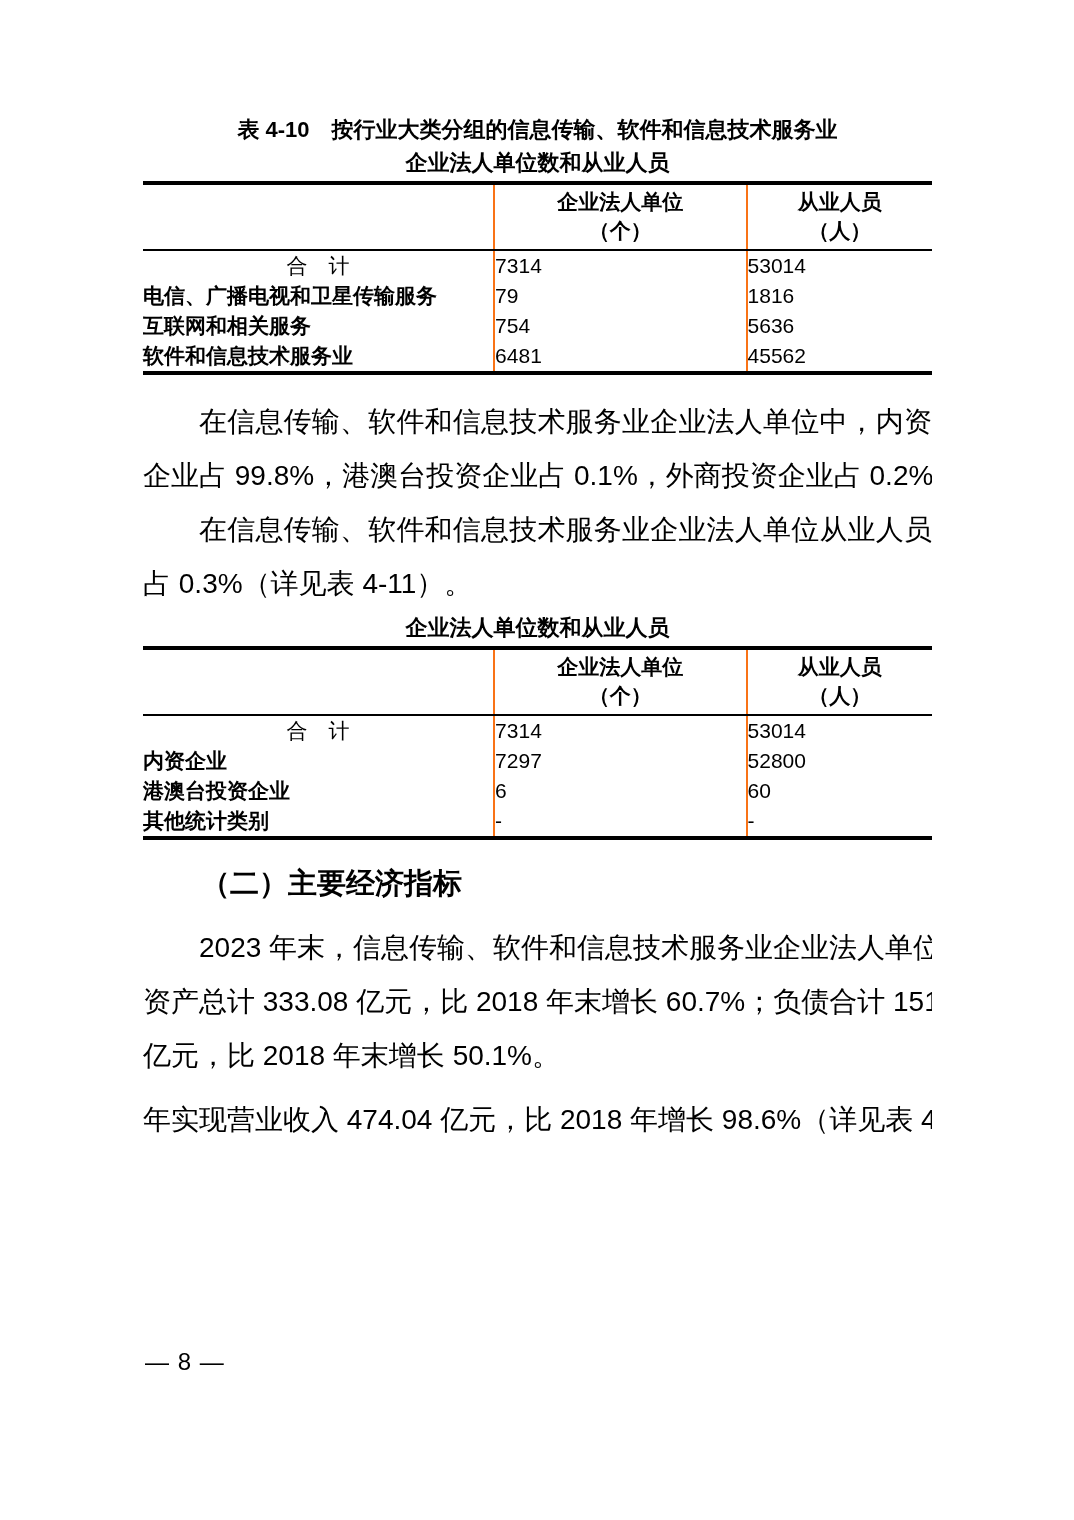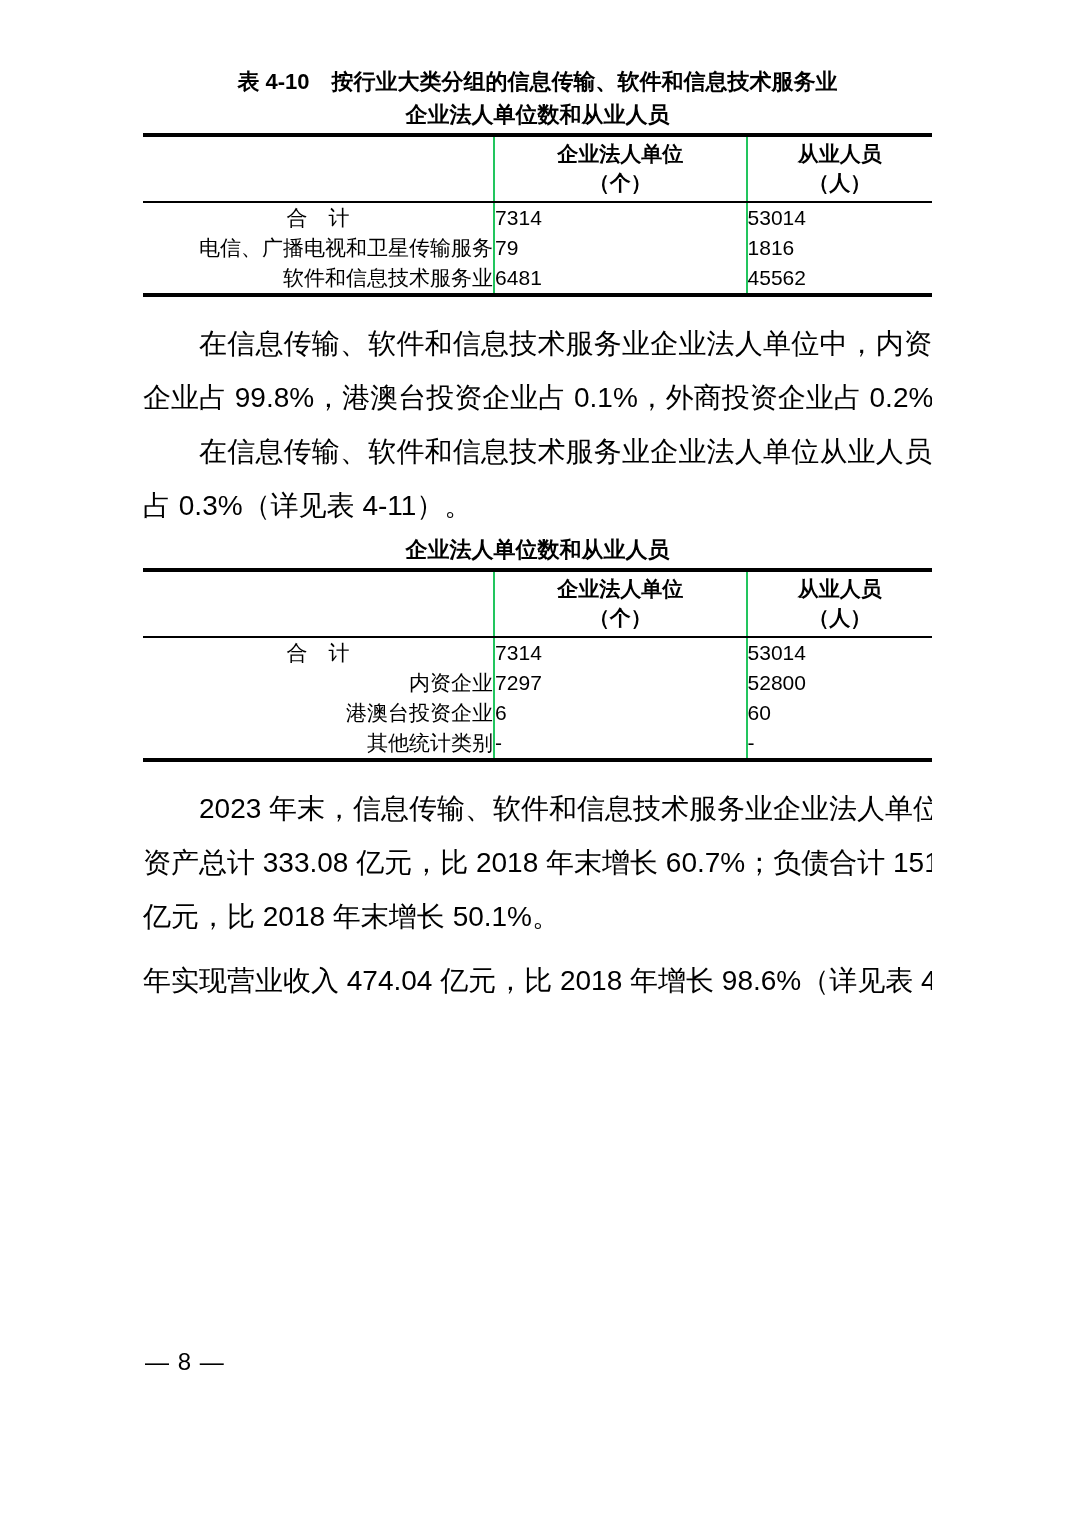--- a/index.html
+++ b/index.html
@@ -2,42 +2,42 @@
 <html><head>
 <meta charset="utf-8">
 <style>
   html, body { margin: 0; padding: 0; }
   body {
     width: 1074px; height: 1520px;
     background: #ffffff; color: #000000;
     font-family: "Liberation Sans", sans-serif;
     position: relative; overflow: hidden;
   }
-  .content { width: 789px; margin-left: 143px; padding-top: 65px; }
+  .content { width: 789px; margin-left: 143px; padding-top: 113px; }
 
   
   .tbl-title { text-align: center; font-weight: bold; font-size: 22px; line-height: 33px; }
 
   
   table.datatable {
     width: 100%; border-collapse: collapse; table-layout: fixed;
     border-top: 4px solid #000; border-bottom: 4px solid #000;
     font-size: 21px; margin-top: 2px;
   }
   table.datatable col.c1 { width: 44.5%; }
   table.datatable col.c2 { width: 32%; }
   table.datatable col.c3 { width: 23.5%; }
   table.datatable th {
     font-weight: bold; text-align: center; vertical-align: middle;
     line-height: 29px; padding: 2px 0 4px 0;
     border-bottom: 2px solid #000;
   }
-  table.datatable .vline { border-left: 2px solid #22c55e; }
+  table.datatable .vline { border-left: 2px solid #f97316; }
   table.datatable td { height: 30px; padding: 0; vertical-align: middle; }
-  td.rowlabel { text-align: right; padding-left: 2px; }
+  td.rowlabel { text-align: left; padding-left: 2px; font-weight: bold; }
   td.rowlabel-center { text-align: center; }
   td.num { text-align: left; padding-right: 6px; }
 
   
   .para { font-size: 28px; margin: 0; }
   .pline {
     line-height: 54px; height: 54px; overflow: hidden;
     text-align: justify; text-align-last: justify;
     white-space: nowrap;
   }
@@ -89,20 +89,25 @@
     <tbody>
       <tr>
         <td class="rowlabel-center">合　计</td>
         <td class="num vline">7314</td>
         <td class="num vline">53014</td>
       </tr>
       <tr>
         <td class="rowlabel">电信、广播电视和卫星传输服务</td>
         <td class="num vline">79</td>
         <td class="num vline">1816</td>
+      </tr>
+      <tr>
+        <td class="rowlabel">互联网和相关服务</td>
+        <td class="num vline">754</td>
+        <td class="num vline">5636</td>
       </tr>
       <tr>
         <td class="rowlabel">软件和信息技术服务业</td>
         <td class="num vline">6481</td>
         <td class="num vline">45562</td>
       </tr>
     </tbody>
   </table>
 
   <div class="spacer-after-table"></div>
@@ -157,20 +162,21 @@
         <td class="num vline">60</td>
       </tr>
       <tr>
         <td class="rowlabel">其他统计类别</td>
         <td class="num vline">-</td>
         <td class="num vline">-</td>
       </tr>
     </tbody>
   </table>
 
+  <div class="section-heading">（二）主要经济指标</div>
 
   <div class="para" style="margin-top:20px;">
     <div class="pline indent">2023 年末，信息传输、软件和信息技术服务业企业法人单位</div>
     <div class="pline">资产总计 333.08 亿元，比 2018 年末增长 60.7%；负债合计 151.23</div>
     <div class="pline short">亿元，比 2018 年末增长 50.1%。</div>
   </div>
 
   <div class="para" style="margin-top:10px;">
     <div class="pline">年实现营业收入 474.04 亿元，比 2018 年增长 98.6%（详见表 4-12）。</div>
   </div>

